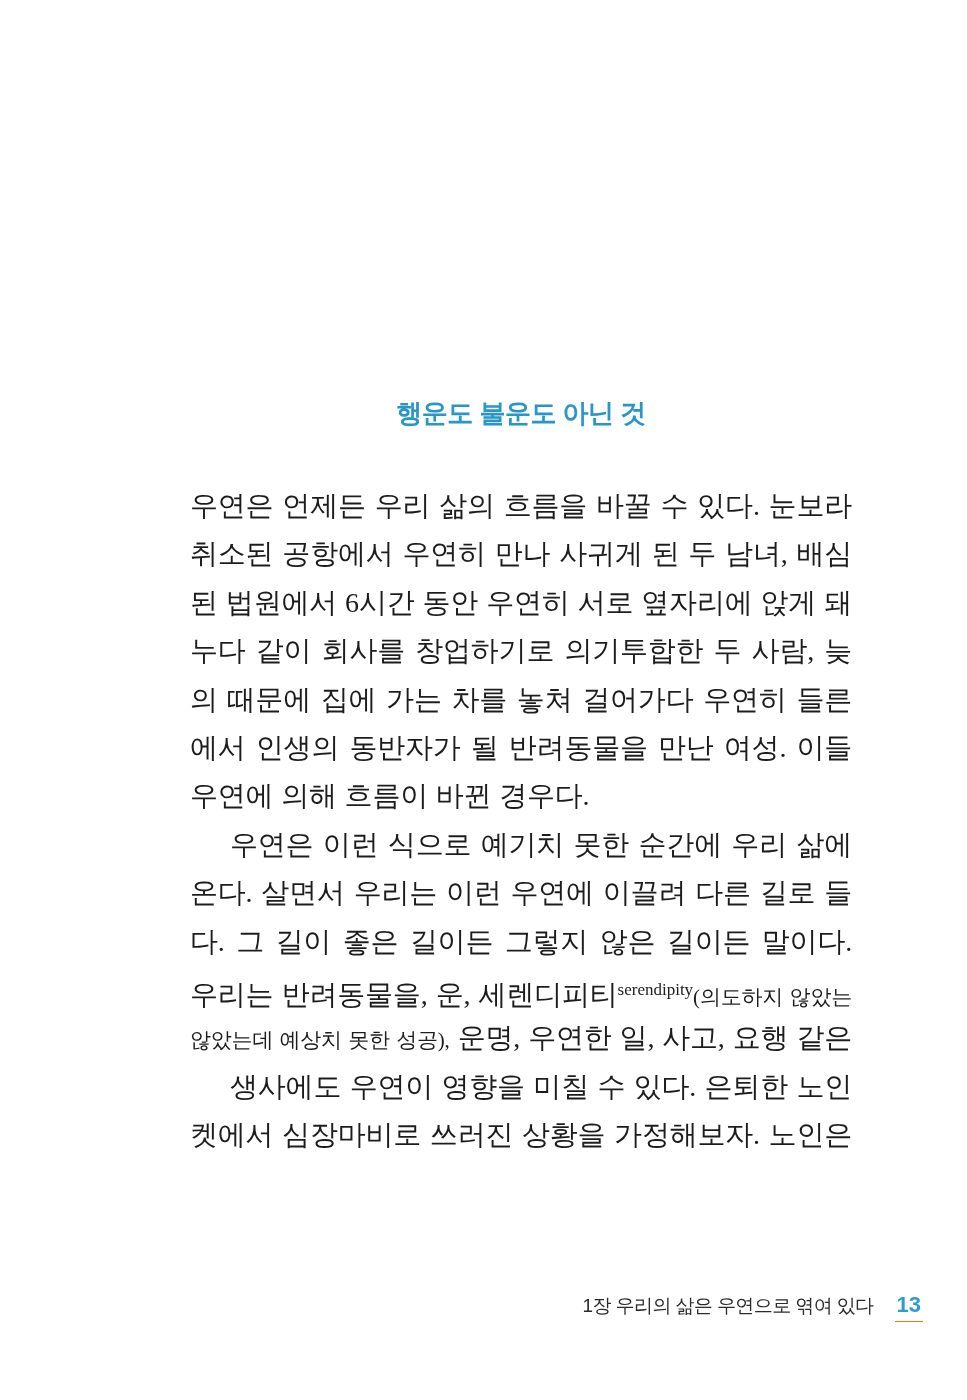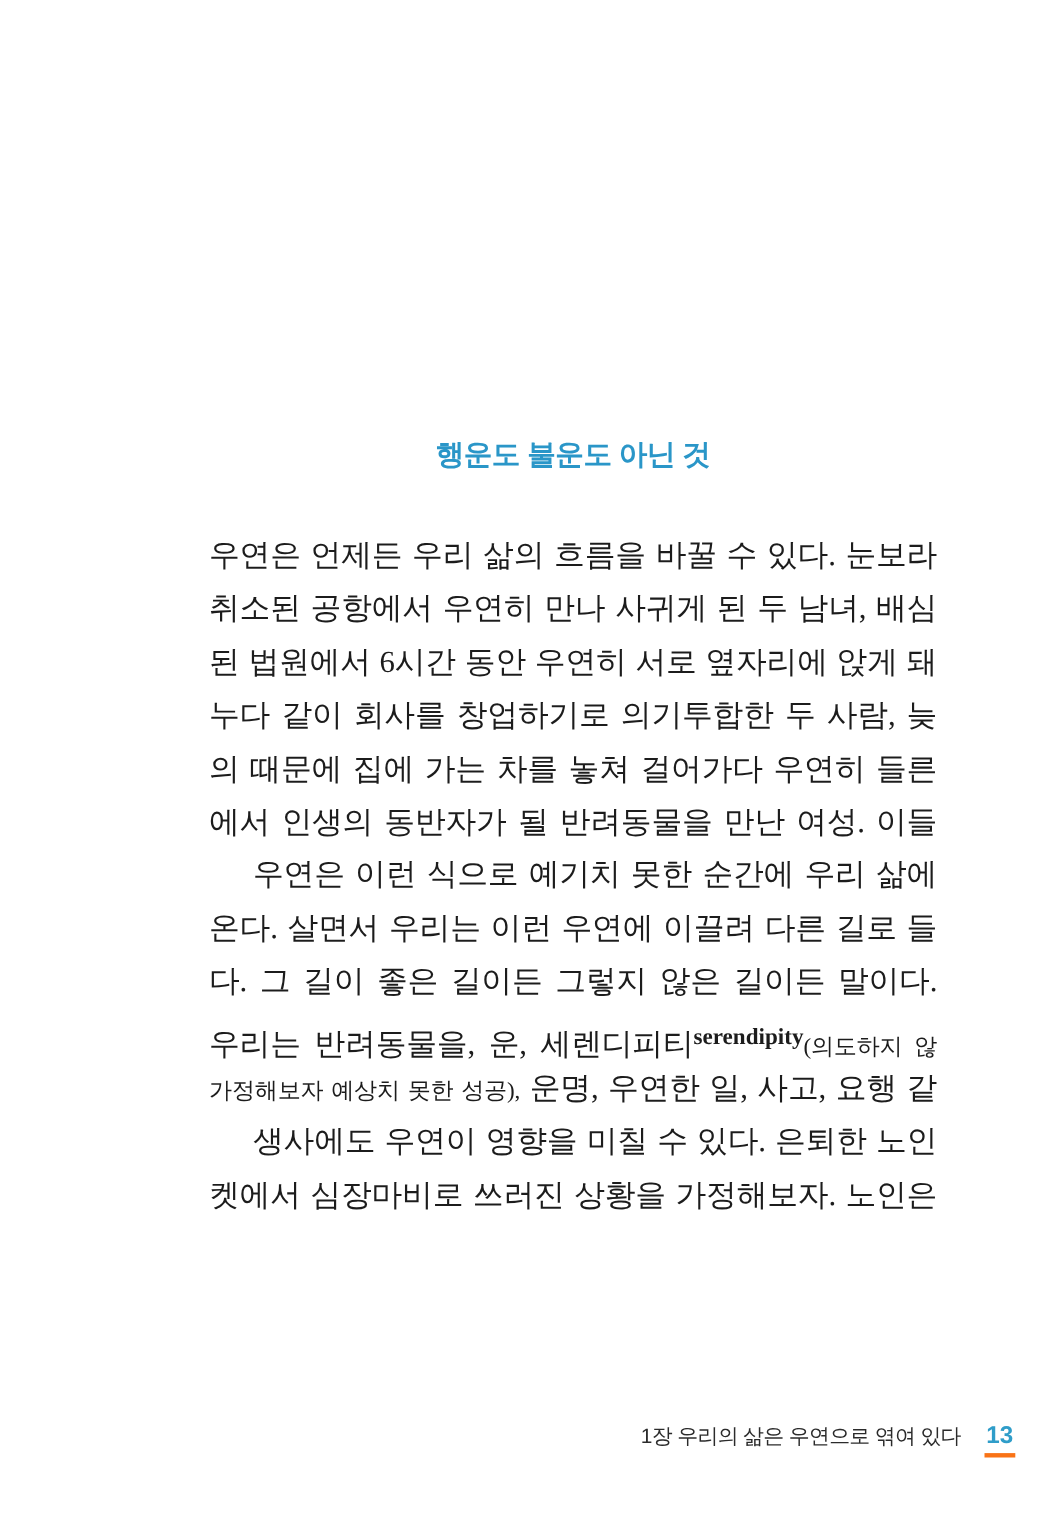--- a/index.html
+++ b/index.html
@@ -36,24 +36,23 @@
     color: #1c1c1c;
     text-align: justify;
     text-align-last: justify;
     letter-spacing: -0.2px;
     word-spacing: 1px;
     overflow: hidden;
   }
   .line.end { text-align-last: left; }
   .line.indent { text-indent: 40px; }
   .seg-sup {
-    font-size: 21px;
+    font-size: 17px;
     vertical-align: 9px;
     letter-spacing: 0;
-    font-weight: bold;
   }
   .seg-sm { font-size: 21px; }
   .footer {
     position: absolute;
     left: 190px;
     top: 1292px;
     width: 733px;
     display: flex;
     justify-content: flex-end;
     align-items: baseline;
@@ -62,43 +61,44 @@
   }
   .footer-chapter {
     font-size: 19px;
     letter-spacing: -0.6px;
     color: #2b2b2b;
   }
   .footer-pagenum {
     font-size: 22px;
     font-weight: 700;
     color: #2f9dc9;
-    border-bottom: 4px solid #f97316;
+    border-bottom: 1px solid #f97316;
     padding: 0 2px 3px 2px;
   }
 </style>
 </head>
 <body>
 
 <div class="page">
 
   <div class="title">행운도 불운도 아닌 것</div>
 
   <div class="body-block">
     <div class="line"><span>우연은 언제든 우리 삶의 흐름을 바꿀 수 있다. 눈보라로 항공편이</span></div>
     <div class="line"><span>취소된 공항에서 우연히 만나 사귀게 된 두 남녀, 배심원으로 소집</span></div>
     <div class="line"><span>된 법원에서 6시간 동안 우연히 서로 옆자리에 앉게 돼 대화를 나</span></div>
     <div class="line"><span>누다 같이 회사를 창업하기로 의기투합한 두 사람, 늦게 끝난 회</span></div>
     <div class="line"><span>의 때문에 집에 가는 차를 놓쳐 걸어가다 우연히 들른 동물 보호소</span></div>
     <div class="line"><span>에서 인생의 동반자가 될 반려동물을 만난 여성. 이들의 삶은 모두</span></div>
+    <div class="line end"><span>우연에 의해 흐름이 바뀐 경우다.</span></div>
     <div class="line indent"><span>우연은 이런 식으로 예기치 못한 순간에 우리 삶에 불쑥 찾아</span></div>
     <div class="line"><span>온다. 살면서 우리는 이런 우연에 이끌려 다른 길로 들어서곤 한</span></div>
     <div class="line"><span>다. 그 길이 좋은 길이든 그렇지 않은 길이든 말이다. 이런 현상을</span></div>
     <div class="line"><span>우리는 반려동물을, 운, 세렌디피티</span><span class="seg-sup">serendipity</span><span class="seg-sm">(의도하지 않았는데 얻게 된</span></div>
-    <div class="line"><span class="seg-sm">가정해보자 예상치 못한 성공),</span><span> 운명, 우연한 일, 사고, 요행 같은 다양한</span></div>
+    <div class="line"><span class="seg-sm">않았는데 예상치 못한 성공),</span><span> 운명, 우연한 일, 사고, 요행 같은 다양한</span></div>
     <div class="line indent"><span>생사에도 우연이 영향을 미칠 수 있다. 은퇴한 노인이 슈퍼마</span></div>
     <div class="line"><span>켓에서 심장마비로 쓰러진 상황을 가정해보자. 노인은 앰뷸런스에</span></div>
   </div>
 
   <div class="footer">
     <span class="footer-chapter">1장 우리의 삶은 우연으로 엮여 있다</span>
     <span class="footer-pagenum">13</span>
   </div>
 
 </div>

